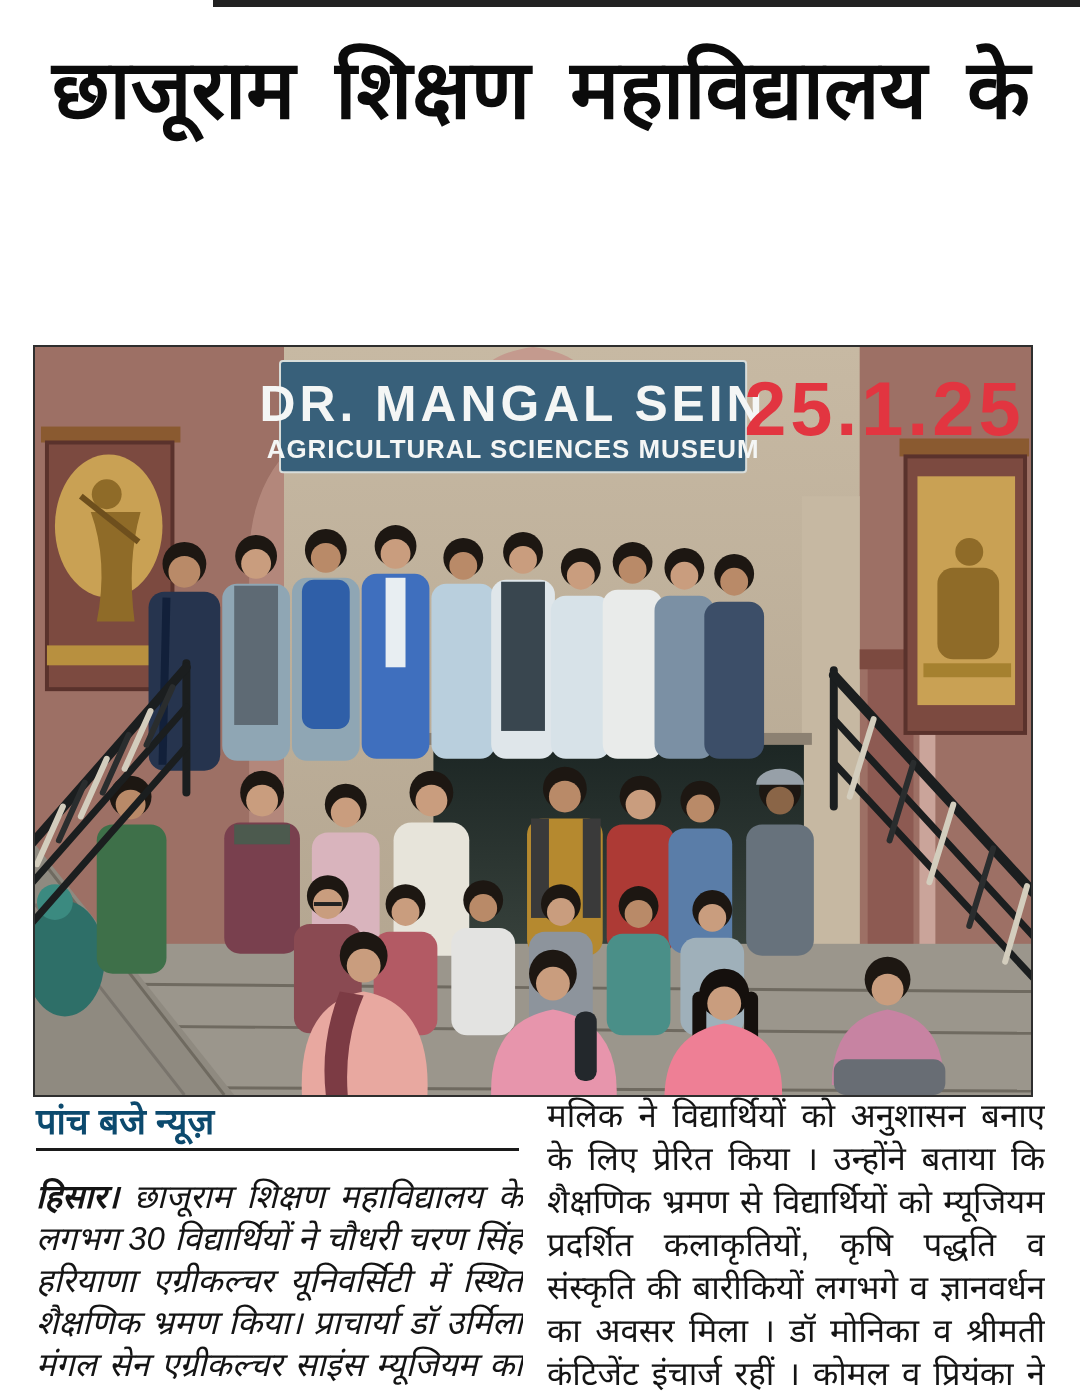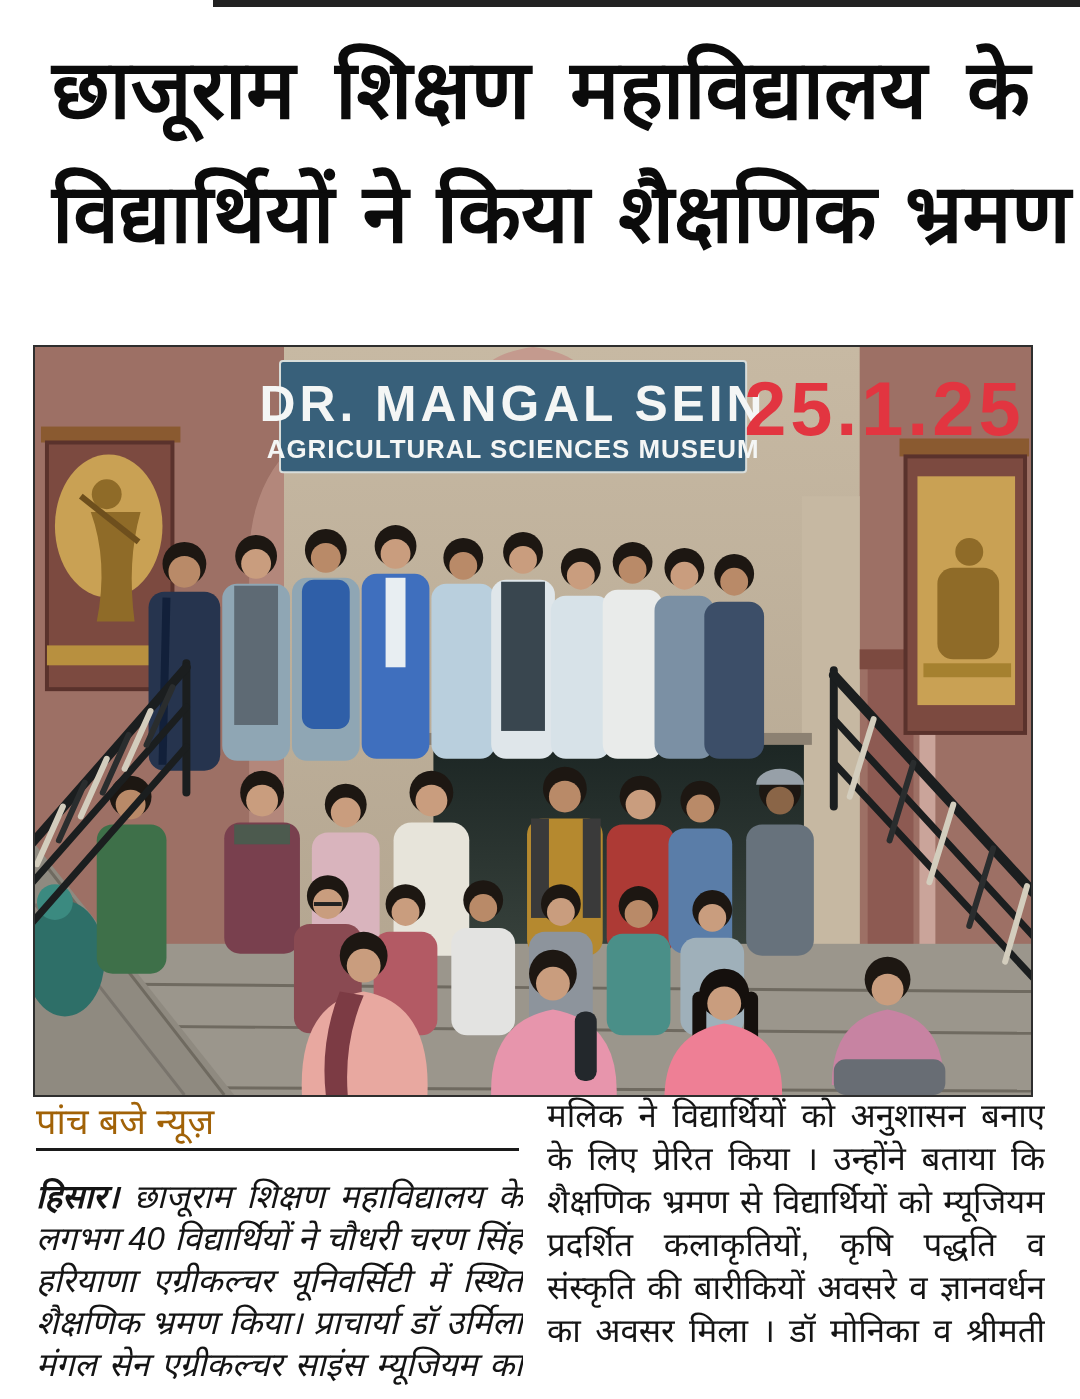--- a/index.html
+++ b/index.html
@@ -15,38 +15,37 @@
             font-size:82px;line-height:124px;}
   .headline .hl{display:block;white-space:nowrap;text-align:justify;text-align-last:justify;}
 
   
   .photo{position:absolute;left:33px;top:333px;width:1000px;height:752px;
          border:2px solid #2e2e2e;box-sizing:border-box;background:#bcae9a;margin-top:12px;}
   .photo svg{display:block;width:100%;height:100%;}
 
   
   .kicker{position:absolute;left:36px;top:1096px;width:487px;
-          font-size:36px;font-weight:400;color:#a16207;white-space:nowrap;}
+          font-size:36px;font-weight:700;color:#0c4a6e;white-space:nowrap;}
   .kicker-rule{position:absolute;left:36px;top:1148px;width:483px;height:0;
                border-top:3px solid #1a1a1a;}
   .col{position:absolute;font-size:33px;line-height:42px;color:#141414;}
   .col .bl{text-align:justify;text-align-last:justify;height:42px;overflow:hidden;}
   .col-left{left:36px;top:1176px;width:487px;font-style:italic;}
   .col-right{left:547px;top:1094px;width:498px;line-height:43px;}
   .col-right .bl{height:43px;}
   .dateline{font-weight:700;}
 </style>
 </head>
 <body>
 
 <div class="top-rule"></div>
 
 <div class="headline">
   <span class="hl">छाजूराम शिक्षण महाविद्यालय के</span>
-  <span class="hl">विद्यार्थियों ने किया शैक्षणिक भ्रमण</span>
 </div>
 
 <div class="photo">
 <svg viewBox="0 0 1000 752" preserveAspectRatio="none">
   <defs>
     <linearGradient id="entG" x1="0" y1="0" x2="0" y2="1">
       <stop offset="0" stop-color="#1c2624"></stop>
           <stop offset="1" stop-color="#3a443e"></stop>
     </linearGradient>
     <linearGradient id="stoneG" x1="0" y1="0" x2="0" y2="1">
@@ -306,26 +305,27 @@
         </g>
   </g>
 </svg>
 </div>
 
 <div class="kicker">पांच बजे न्यूज़</div>
 <div class="kicker-rule"></div>
 
 <div class="col col-left">
   <div class="bl"><span class="dateline">हिसार।</span> <span>छाजूराम शिक्षण महाविद्यालय के</span></div>
-  <div class="bl">लगभग 40 विद्यार्थियों ने चौधरी चरण सिंह</div>
+  <div class="bl">लगभग 30 विद्यार्थियों ने चौधरी चरण सिंह</div>
   <div class="bl">हरियाणा एग्रीकल्चर यूनिवर्सिटी में स्थित डॉक्टर</div>
   <div class="bl">शैक्षणिक भ्रमण किया। प्राचार्या डॉ उर्मिला</div>
   <div class="bl">मंगल सेन एग्रीकल्चर साइंस म्यूजियम का</div>
 </div>
 
 <div class="col col-right">
   <div class="bl">मलिक ने विद्यार्थियों को अनुशासन बनाए रखने</div>
   <div class="bl">के लिए प्रेरित किया । उन्होंने बताया कि इस</div>
   <div class="bl">शैक्षणिक भ्रमण से विद्यार्थियों को म्यूजियम में</div>
   <div class="bl">प्रदर्शित कलाकृतियों,  कृषि पद्धति व हरियाणवी</div>
-  <div class="bl">संस्कृति की  बारीकियों अवसरे व ज्ञानवर्धन</div>
+  <div class="bl">संस्कृति की  बारीकियों लगभगे व ज्ञानवर्धन</div>
   <div class="bl">का अवसर मिला । डॉ मोनिका व श्रीमती रेखा</div>
+  <div class="bl">कंटिजेंट इंचार्ज रहीं । कोमल व प्रियंका ने</div>
 </div>
 
 </body></html>

